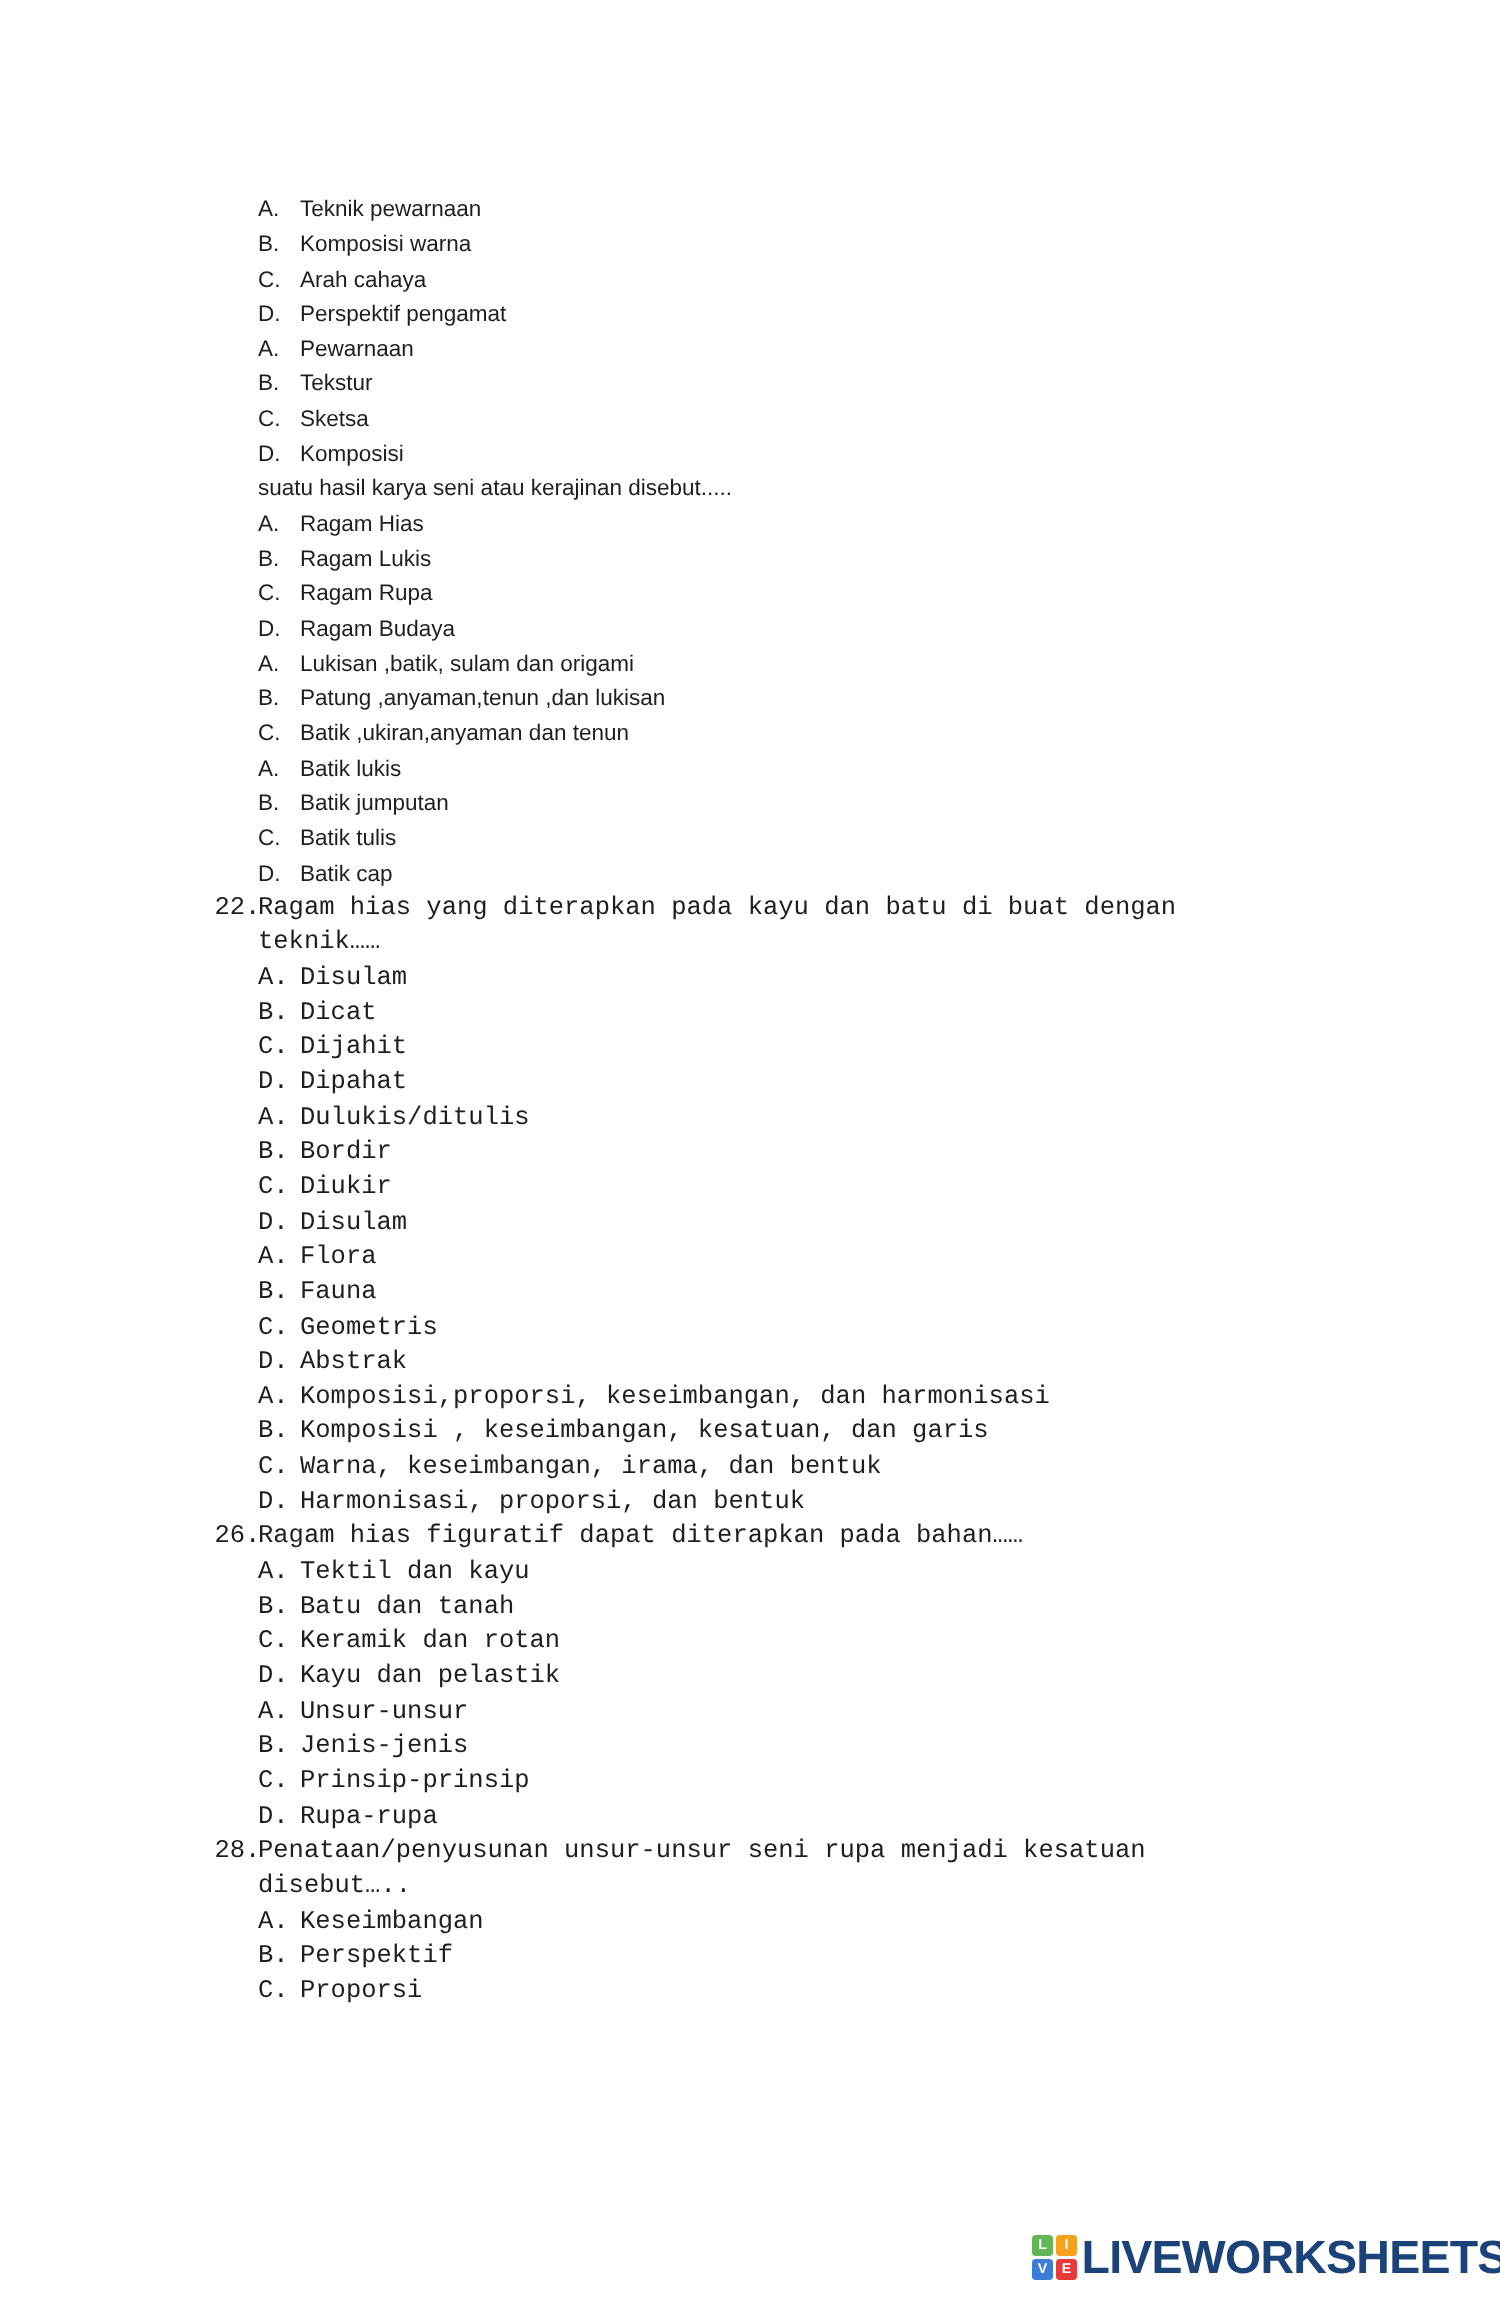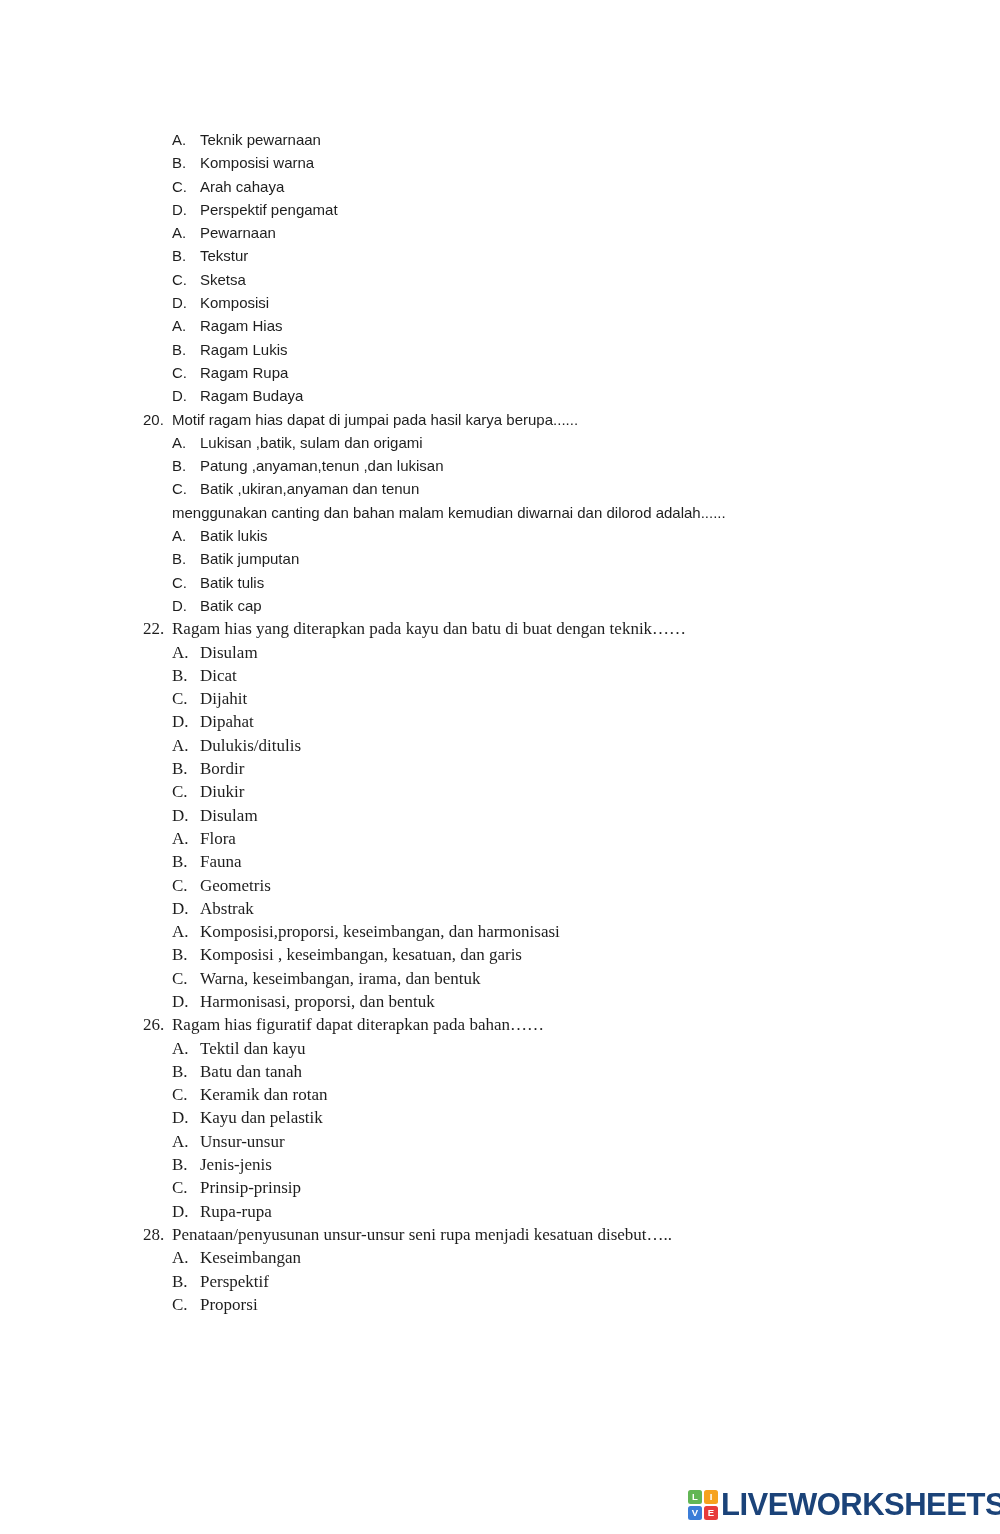--- a/index.html
+++ b/index.html
@@ -19,21 +19,21 @@
     top: 128px;
     width: 729px;
     color: #1e1e1e;
   }
   .q-block { line-height: 23.3px; }
   .q-block.sans {
     font-family: "Liberation Sans", sans-serif;
     font-size: 15px;
   }
   .q-block.serif {
-    font-family: Liberation Serif, serif;
+    font-family: Liberation Mono, monospace;
     font-size: 17px;
   }
   .q-line { display: flex; }
   .q-num { width: 29px; flex: none; }
   .q-text { flex: 1 1 auto; min-width: 0; }
   .q-line.jfull .q-text {
     text-align: justify;
     text-align-last: justify;
   }
   .opt { display: flex; padding-left: 29px; }
@@ -113,60 +113,56 @@
         <div class="opt">
           <span class="opt-letter">C.</span>
           <span class="opt-text">Sketsa</span>
         </div>
         <div class="opt">
           <span class="opt-letter">D.</span>
           <span class="opt-text">Komposisi</span>
         </div>
       </div>
       <div class="q-block sans">
-        <div class="opt">
-          <span class="opt-letter">A.</span>
-          <span class="opt-text">Ragam Hias</span>
-        </div>
-        <div class="opt">
-          <span class="opt-letter">B.</span>
-          <span class="opt-text">Ragam Lukis</span>
-        </div>
-        <div class="opt">
-          <span class="opt-letter">C.</span>
-          <span class="opt-text">Ragam Rupa</span>
-        </div>
-        <div class="opt">
-          <span class="opt-letter">D.</span>
-          <span class="opt-text">Ragam Budaya</span>
-        </div>
-      </div>
-      <div class="q-block sans">
-        <div class="q-line">
-          <span class="q-num">20.</span>
-          <span class="q-text">Motif ragam hias dapat di jumpai pada hasil karya berupa......</span>
-        </div>
-        <div class="opt">
-          <span class="opt-letter">A.</span>
-          <span class="opt-text">Lukisan ,batik, sulam dan origami</span>
-        </div>
-        <div class="opt">
-          <span class="opt-letter">B.</span>
-          <span class="opt-text">Patung ,anyaman,tenun ,dan lukisan</span>
-        </div>
-        <div class="opt">
-          <span class="opt-letter">C.</span>
-          <span class="opt-text">Batik ,ukiran,anyaman dan tenun</span>
-        </div>
-      </div>
-      <div class="q-block sans">
         <div class="q-line">
           <span class="q-num"></span>
-          <span class="q-text">menggunakan canting dan bahan malam kemudian diwarnai dan dilorod adalah......</span>
-        </div>
+          <span class="q-text">suatu hasil karya seni atau kerajinan disebut.....</span>
+        </div>
+        <div class="opt">
+          <span class="opt-letter">A.</span>
+          <span class="opt-text">Ragam Hias</span>
+        </div>
+        <div class="opt">
+          <span class="opt-letter">B.</span>
+          <span class="opt-text">Ragam Lukis</span>
+        </div>
+        <div class="opt">
+          <span class="opt-letter">C.</span>
+          <span class="opt-text">Ragam Rupa</span>
+        </div>
+        <div class="opt">
+          <span class="opt-letter">D.</span>
+          <span class="opt-text">Ragam Budaya</span>
+        </div>
+      </div>
+      <div class="q-block sans">
+        <div class="opt">
+          <span class="opt-letter">A.</span>
+          <span class="opt-text">Lukisan ,batik, sulam dan origami</span>
+        </div>
+        <div class="opt">
+          <span class="opt-letter">B.</span>
+          <span class="opt-text">Patung ,anyaman,tenun ,dan lukisan</span>
+        </div>
+        <div class="opt">
+          <span class="opt-letter">C.</span>
+          <span class="opt-text">Batik ,ukiran,anyaman dan tenun</span>
+        </div>
+      </div>
+      <div class="q-block sans">
         <div class="opt">
           <span class="opt-letter">A.</span>
           <span class="opt-text">Batik lukis</span>
         </div>
         <div class="opt">
           <span class="opt-letter">B.</span>
           <span class="opt-text">Batik jumputan</span>
         </div>
         <div class="opt">
           <span class="opt-letter">C.</span>

